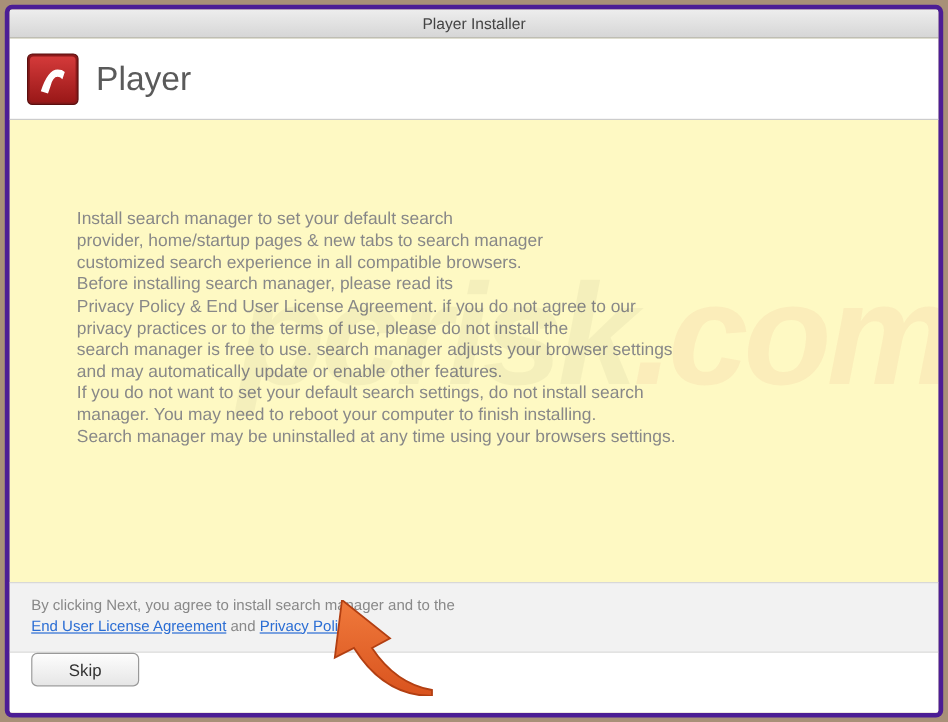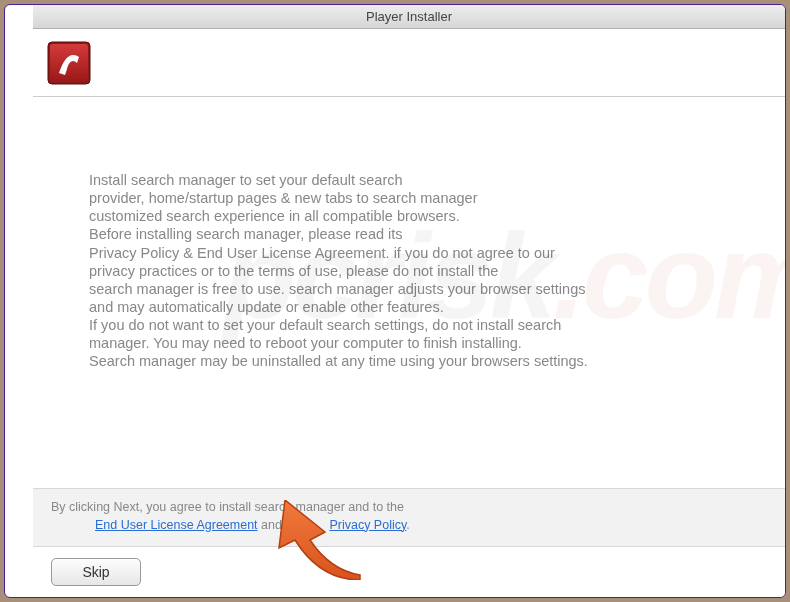--- a/index.html
+++ b/index.html
@@ -14,27 +14,26 @@
       height: 602px;
       position: relative;
       overflow: hidden;
     }
     .window {
       position: absolute;
       top: 4px;
       left: 4px;
       width: 782px;
       height: 594px;
-      background: #ffffff;
-      border: 1px solid #4c1d95;
+      background: #fef9c3;
+      border: 4px solid #4c1d95;
       border-radius: 6px;
       display: flex;
       flex-direction: column;
       overflow: hidden;
-      padding-left: 28px;
     }
     .titlebar {
       height: 24px;
       background: linear-gradient(to bottom, #ededed, #d6d6d6);
       border-bottom: 1px solid #b0b0b0;
       display: flex;
       align-items: center;
       justify-content: center;
       font-size: 13px;
       color: #444;
@@ -92,27 +91,25 @@
       border-bottom: 1px solid #d8d8d8;
       padding: 10px 18px 12px 18px;
       font-size: 12.5px;
       color: #888;
       line-height: 1.4;
     }
     .agreement-bar a {
       color: #2a6dd4;
       text-decoration: underline;
       cursor: pointer;
-      margin-left: 44px;
     }
     .footer {
       height: 50px;
       background: #fff;
       display: flex;
-      align-items: center;
       justify-content: space-between;
       padding: 0 18px;
     }
     .btn {
       min-width: 90px;
       height: 28px;
       border: 1px solid #999;
       border-radius: 5px;
       font-size: 14px;
       color: #333;
@@ -151,20 +148,21 @@
         <rect x="3" y="3" width="38" height="38" rx="3" fill="url(#g)"></rect>
         <defs>
           <linearGradient id="g" x1="0" y1="0" x2="0" y2="1">
             <stop offset="0" stop-color="#d43a3a"></stop>
             <stop offset="1" stop-color="#9a1818"></stop>
           </linearGradient>
         </defs>
         <path d="M 12 32 Q 18 14 26 14 Q 30 14 32 16 L 30 22 Q 28 20 26 20 Q 22 20 20 28 L 18 34 Z" fill="#fff"></path>
       </svg>
     </span>
+    <div class="header-title">Player</div>
   </div>
 
   <div class="content">
     <div class="watermark">
       <span>pcrisk</span><span class="dot">.com</span>
     </div>
     <div class="body-text">Install search manager to set your default search
 provider, home/startup pages &amp; new tabs to search manager
 customized search experience in all compatible browsers.
 Before installing search manager, please read its

